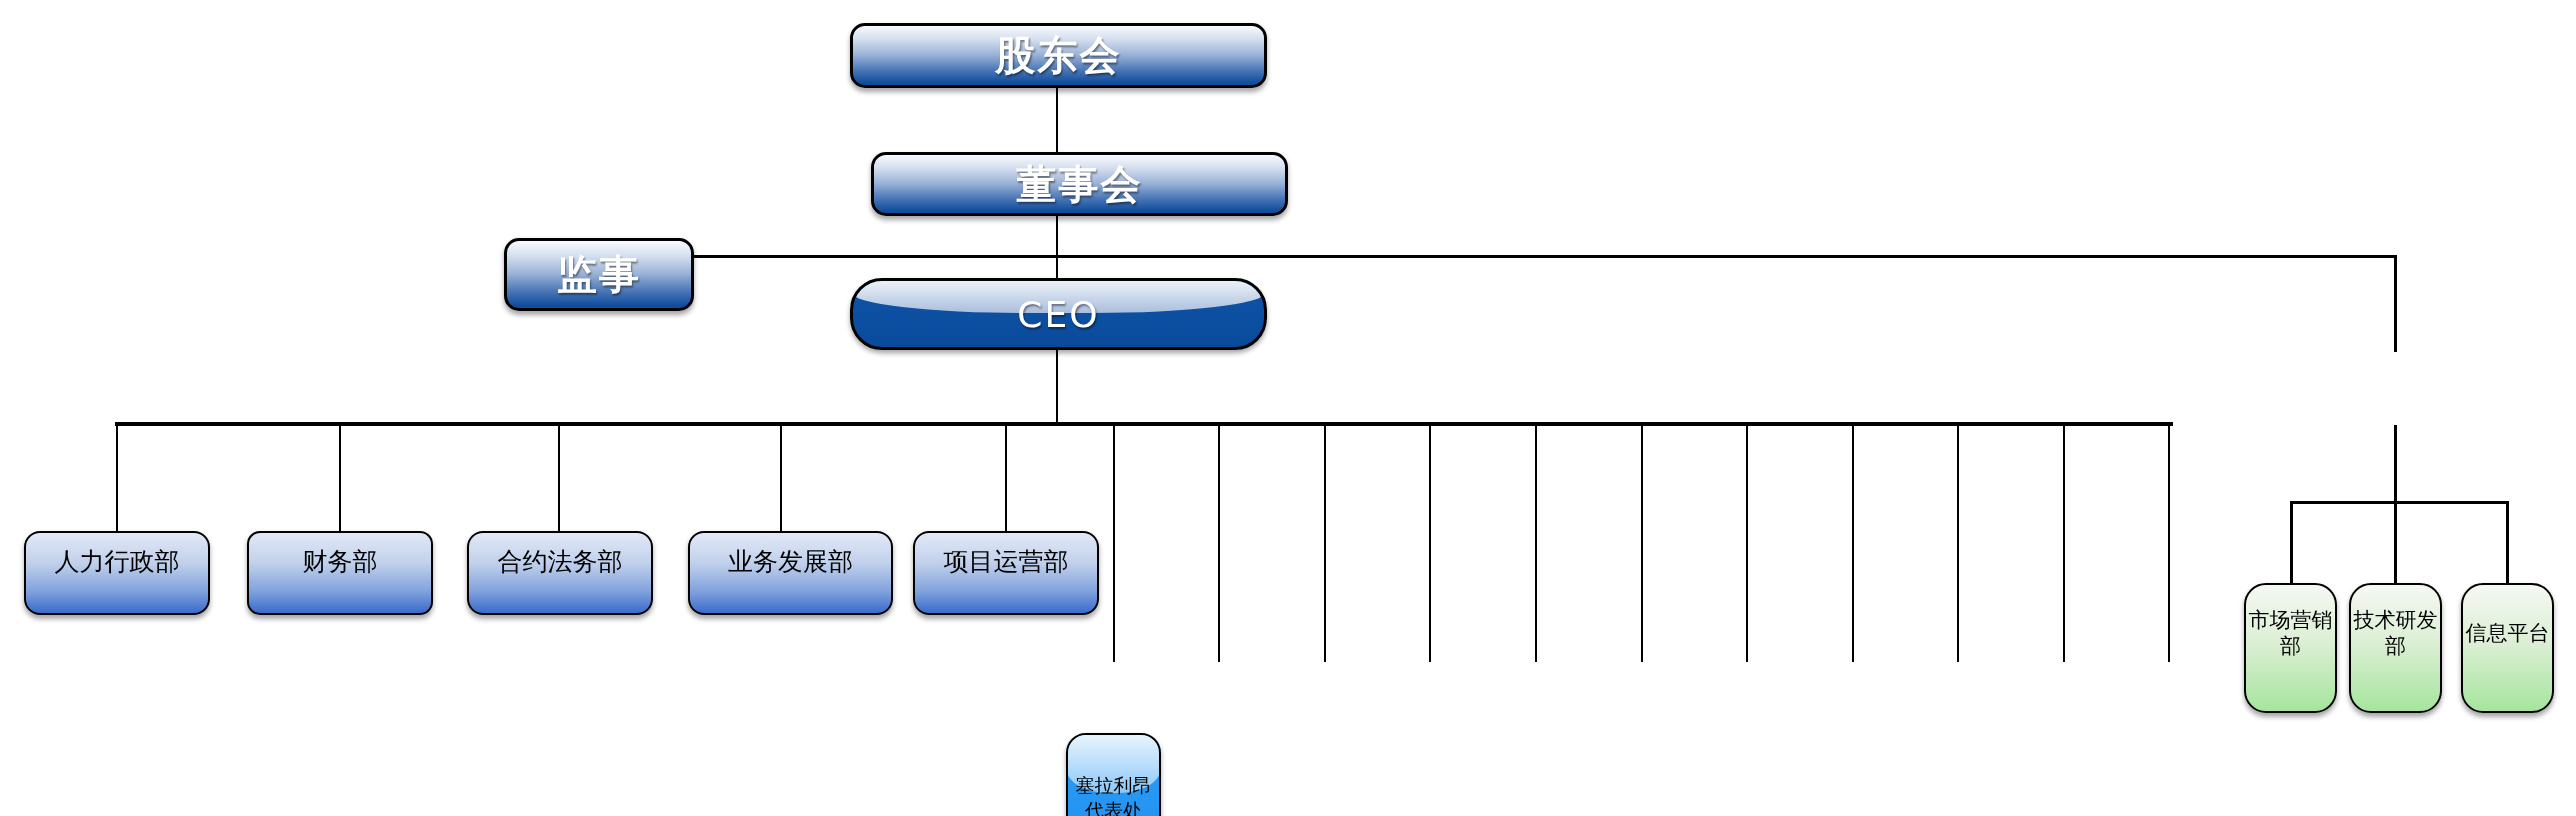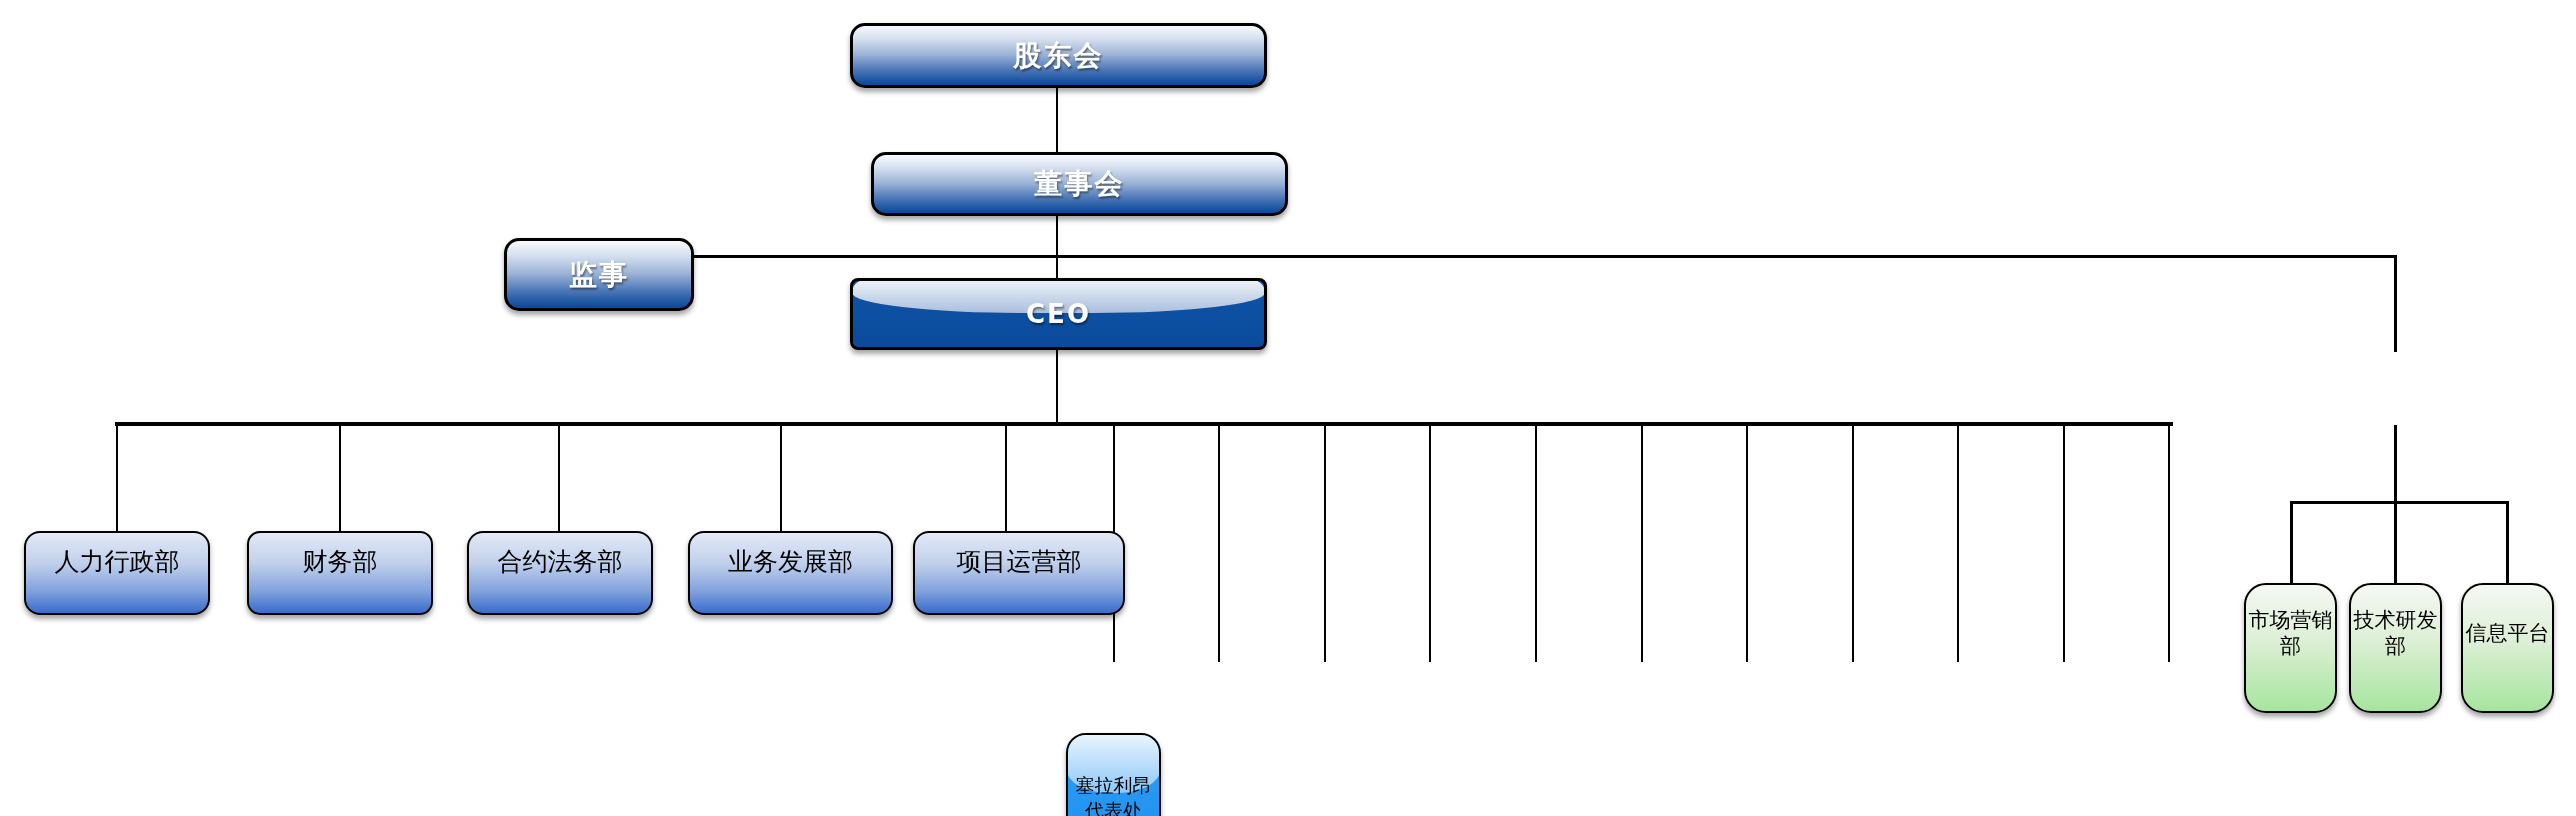--- a/index.html
+++ b/index.html
@@ -13,32 +13,32 @@
     position:absolute;box-sizing:border-box;
     display:flex;flex-direction:column;align-items:center;justify-content:center;
     text-align:center;border:2.6px solid #000000;
     box-shadow:0 3.2px 4.8px rgba(0,0,0,0.35);
   }
   .lbl{position:relative;z-index:2;}
   
   .exec{
     background:linear-gradient(180deg,#f8fafd 0%,#d5dfef 22%,#9cb4d8 48%,#4a76b6 75%,#0e4c9c 97%);
     border-radius:15px;border-width:3.2px;
-    color:#ffffff;font-weight:bold;font-size:28px;letter-spacing:2.1px;
+    color:#ffffff;font-weight:bold;font-size:40px;letter-spacing:2.1px;
     text-shadow:1.1px 1.6px 2.1px rgba(0,0,0,0.45);
   }
   
   .gloss{position:relative;overflow:hidden;}
   .gloss::before{
     content:"";position:absolute;z-index:1;left:-1.1px;right:-1.1px;top:-1.1px;height:50%;
   }
   .ceo-box{
     background:linear-gradient(180deg,#0f55a8 0%,#0a4a9b 100%);
-    border-radius:8px;border-width:3.2px;
-    color:#ffffff;font-weight:bold;font-size:26px;letter-spacing:2.1px;
+    border-radius:32px;border-width:3.2px;
+    color:#ffffff;font-weight:normal;font-size:36px;letter-spacing:2.1px;
     text-shadow:1.1px 1.6px 2.1px rgba(0,0,0,0.45);
   }
   .ceo-box::before{
     background:linear-gradient(180deg,#eff3f9 0%,#a9bedd 100%);
     border-radius:13.7px 13.7px 45% 45% / 13.7px 13.7px 22px 22px;
   }
   
   .dept{
     background:linear-gradient(180deg,#e2e9f6 0%,#c0d0eb 38%,#82a3dc 72%,#3a6ccd 100%);
     border-radius:16px;font-size:25px;color:#000;padding-bottom:23px;
@@ -114,21 +114,21 @@
   </div>
   <div class="node dept" style="left:247px;top:531px;width:186px;height:84px;border-radius:13px;">
     <span class="lbl">财务部</span>
   </div>
   <div class="node dept" style="left:467px;top:531px;width:186px;height:84px;">
     <span class="lbl">合约法务部</span>
   </div>
   <div class="node dept" style="left:688px;top:531px;width:205px;height:84px;">
     <span class="lbl">业务发展部</span>
   </div>
-  <div class="node dept" style="left:913px;top:531px;width:212px;height:84px;">
+  <div class="node dept" style="left:913px;top:531px;width:186px;height:84px;">
     <span class="lbl">项目运营部</span>
   </div>
 
   <div class="node rep gloss" style="left:1066px;top:661px;width:95px;height:129px;">
     <span class="lbl">
         <span class="blk">塞拉利昂</span>
         <span class="blk">代表处</span>
       </span>
   </div>
 

